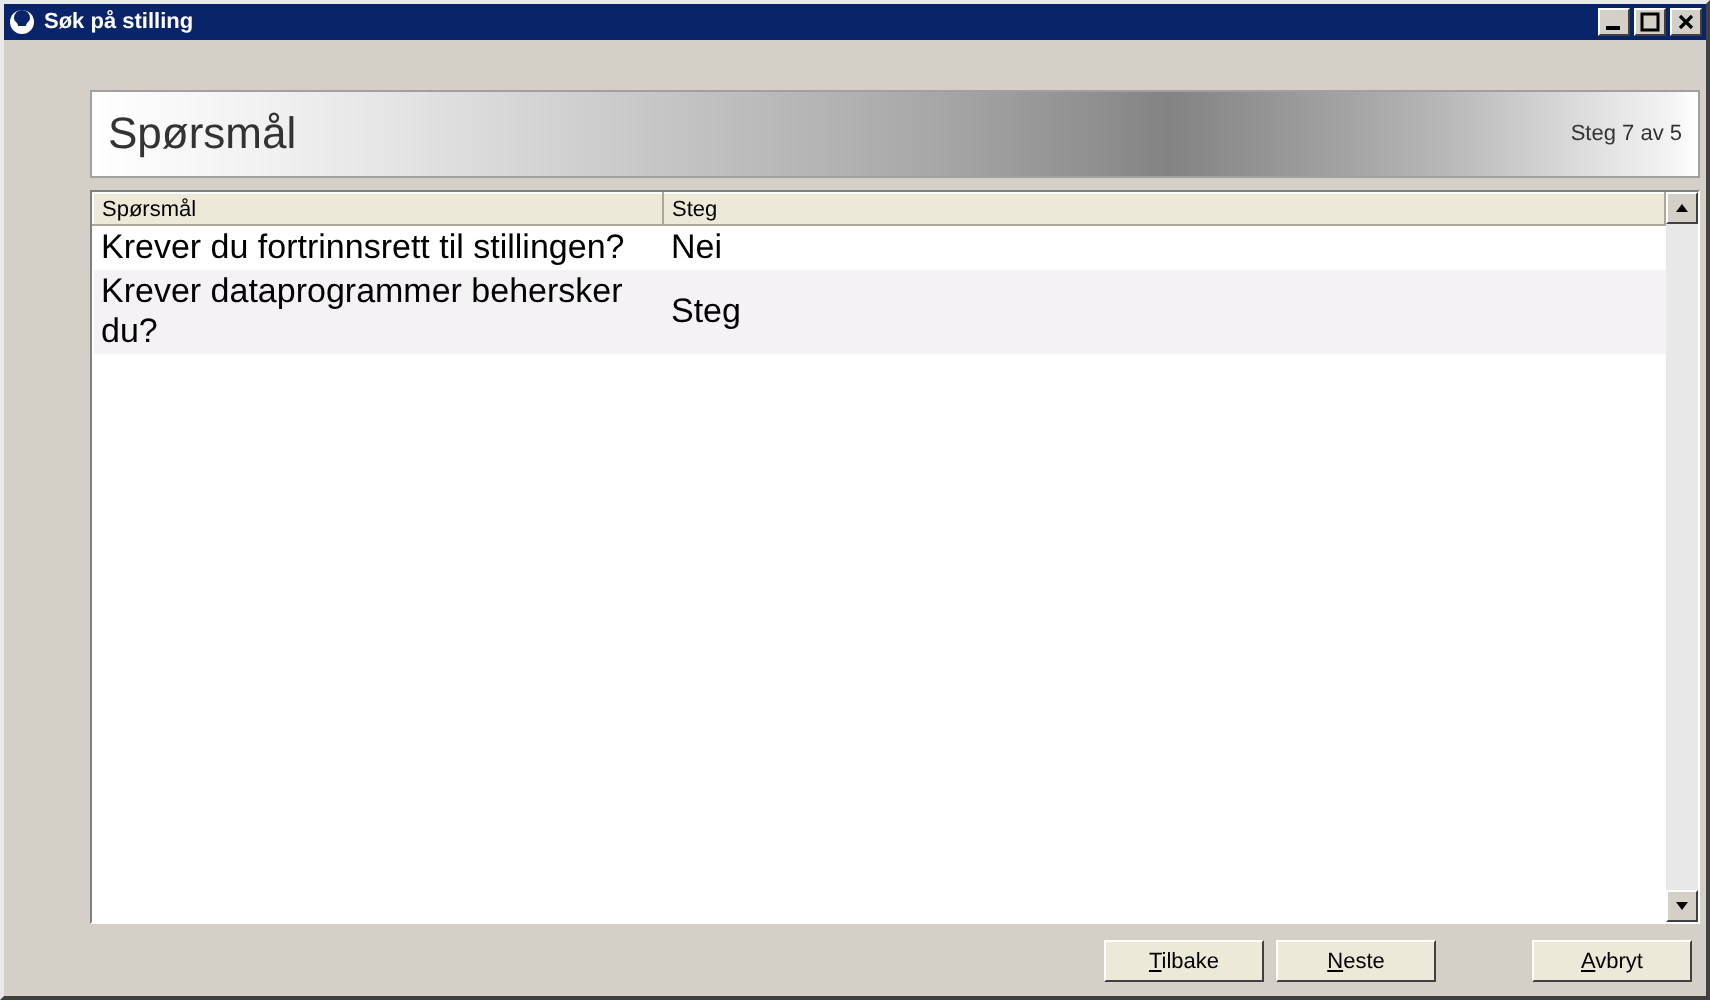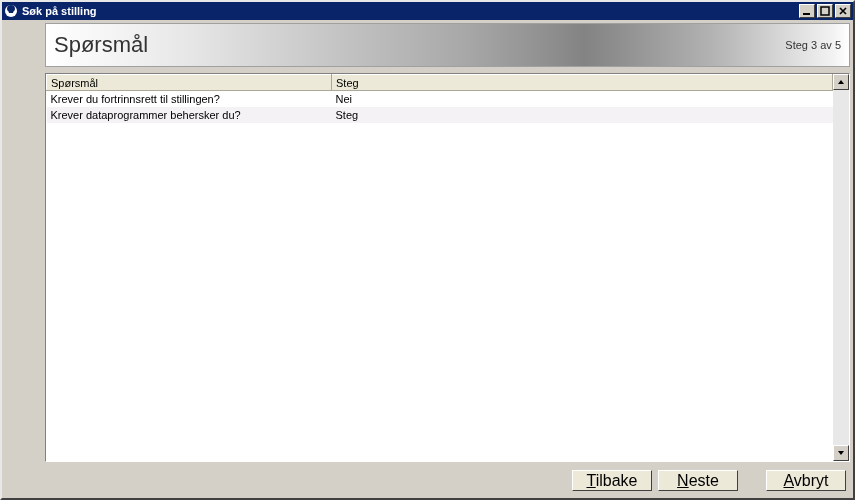--- a/index.html
+++ b/index.html
@@ -11,20 +11,21 @@
     background: #d4d0c8;
     overflow: hidden;
   }
   .window {
     width: 855px; height: 500px;
     border: 2px solid;
     border-color: #e8e8e8 #404040 #404040 #e8e8e8;
     background: #d4d0c8;
     display: flex; flex-direction: column;
     position: relative;
+    gap: 22px;
   }
   .titlebar {
     height: 18px;
     background: #0a246a;
     color: #fff;
     display: flex; align-items: center;
     padding: 0 2px;
   }
   .titlebar .icon {
     width: 14px; height: 14px;
@@ -100,21 +101,21 @@
     background: #ece9d8;
     border: 1px solid;
     border-color: #fff #aca899 #aca899 #fff;
     padding: 1px 4px;
     height: 16px;
     font-size: 11px;
   }
   table.grid tbody td {
     padding: 1px 4px;
     height: 16px;
-    font-size: 11px;
+    font-size: 17px;
     color: #000;
   }
   table.grid tbody tr:nth-child(odd) td { background: #ffffff; }
   table.grid tbody tr:nth-child(even) td { background: #f5f2f5; }
   .vscroll {
     width: 16px;
     background: #e8e8e8;
     border-left: 0px solid #a0a0a0;
     display: flex; flex-direction: column;
   }
@@ -129,21 +130,21 @@
   .btnrow {
     display: flex; justify-content: flex-end; gap: 6px;
     padding: 8px 4px 4px 4px;
   }
   .btn {
     min-width: 80px;
     height: 21px;
     background: #ece9d8;
     border: 1px solid;
     border-color: #fff #404040 #404040 #fff;
-    font-size: 16px;
+    font-size: 11px;
     display: flex; align-items: center; justify-content: center;
     padding: 0 10px;
   }
   .btn .u { text-decoration: underline; }
 </style>
 </head>
 <body>
 
 <div class="window">
 
@@ -171,21 +172,21 @@
             <path d="M2 2l6 6M8 2l-6 6" stroke="#000" stroke-width="1.6"></path>
           </svg>
       </div>
     </div>
   </div>
 
   <div class="client">
 
     <div class="page-header">
       <span class="page-title">Spørsmål</span>
-      <span class="step">Steg 3 av 5</span>
+      <span class="step">Steg 7 av 5</span>
     </div>
 
     <div class="content-frame">
       <div class="table-wrap">
         <table class="grid">
           <colgroup>
             <col style="width:285px">
             <col>
           </colgroup>
           <thead>
@@ -221,19 +222,19 @@
       </div>
     </div>
 
     <div class="btnrow">
       <div class="btn">
         <span><span class="u">T</span><span>ilbake</span></span>
       </div>
       <div class="btn">
         <span><span class="u">N</span><span>este</span></span>
       </div>
-      <div class="btn" style="margin-left:22px">
+      <div class="btn" style="margin-left:42px">
         <span><span class="u">A</span><span>vbryt</span></span>
       </div>
     </div>
 
   </div>
 </div>
 
 </body></html>

